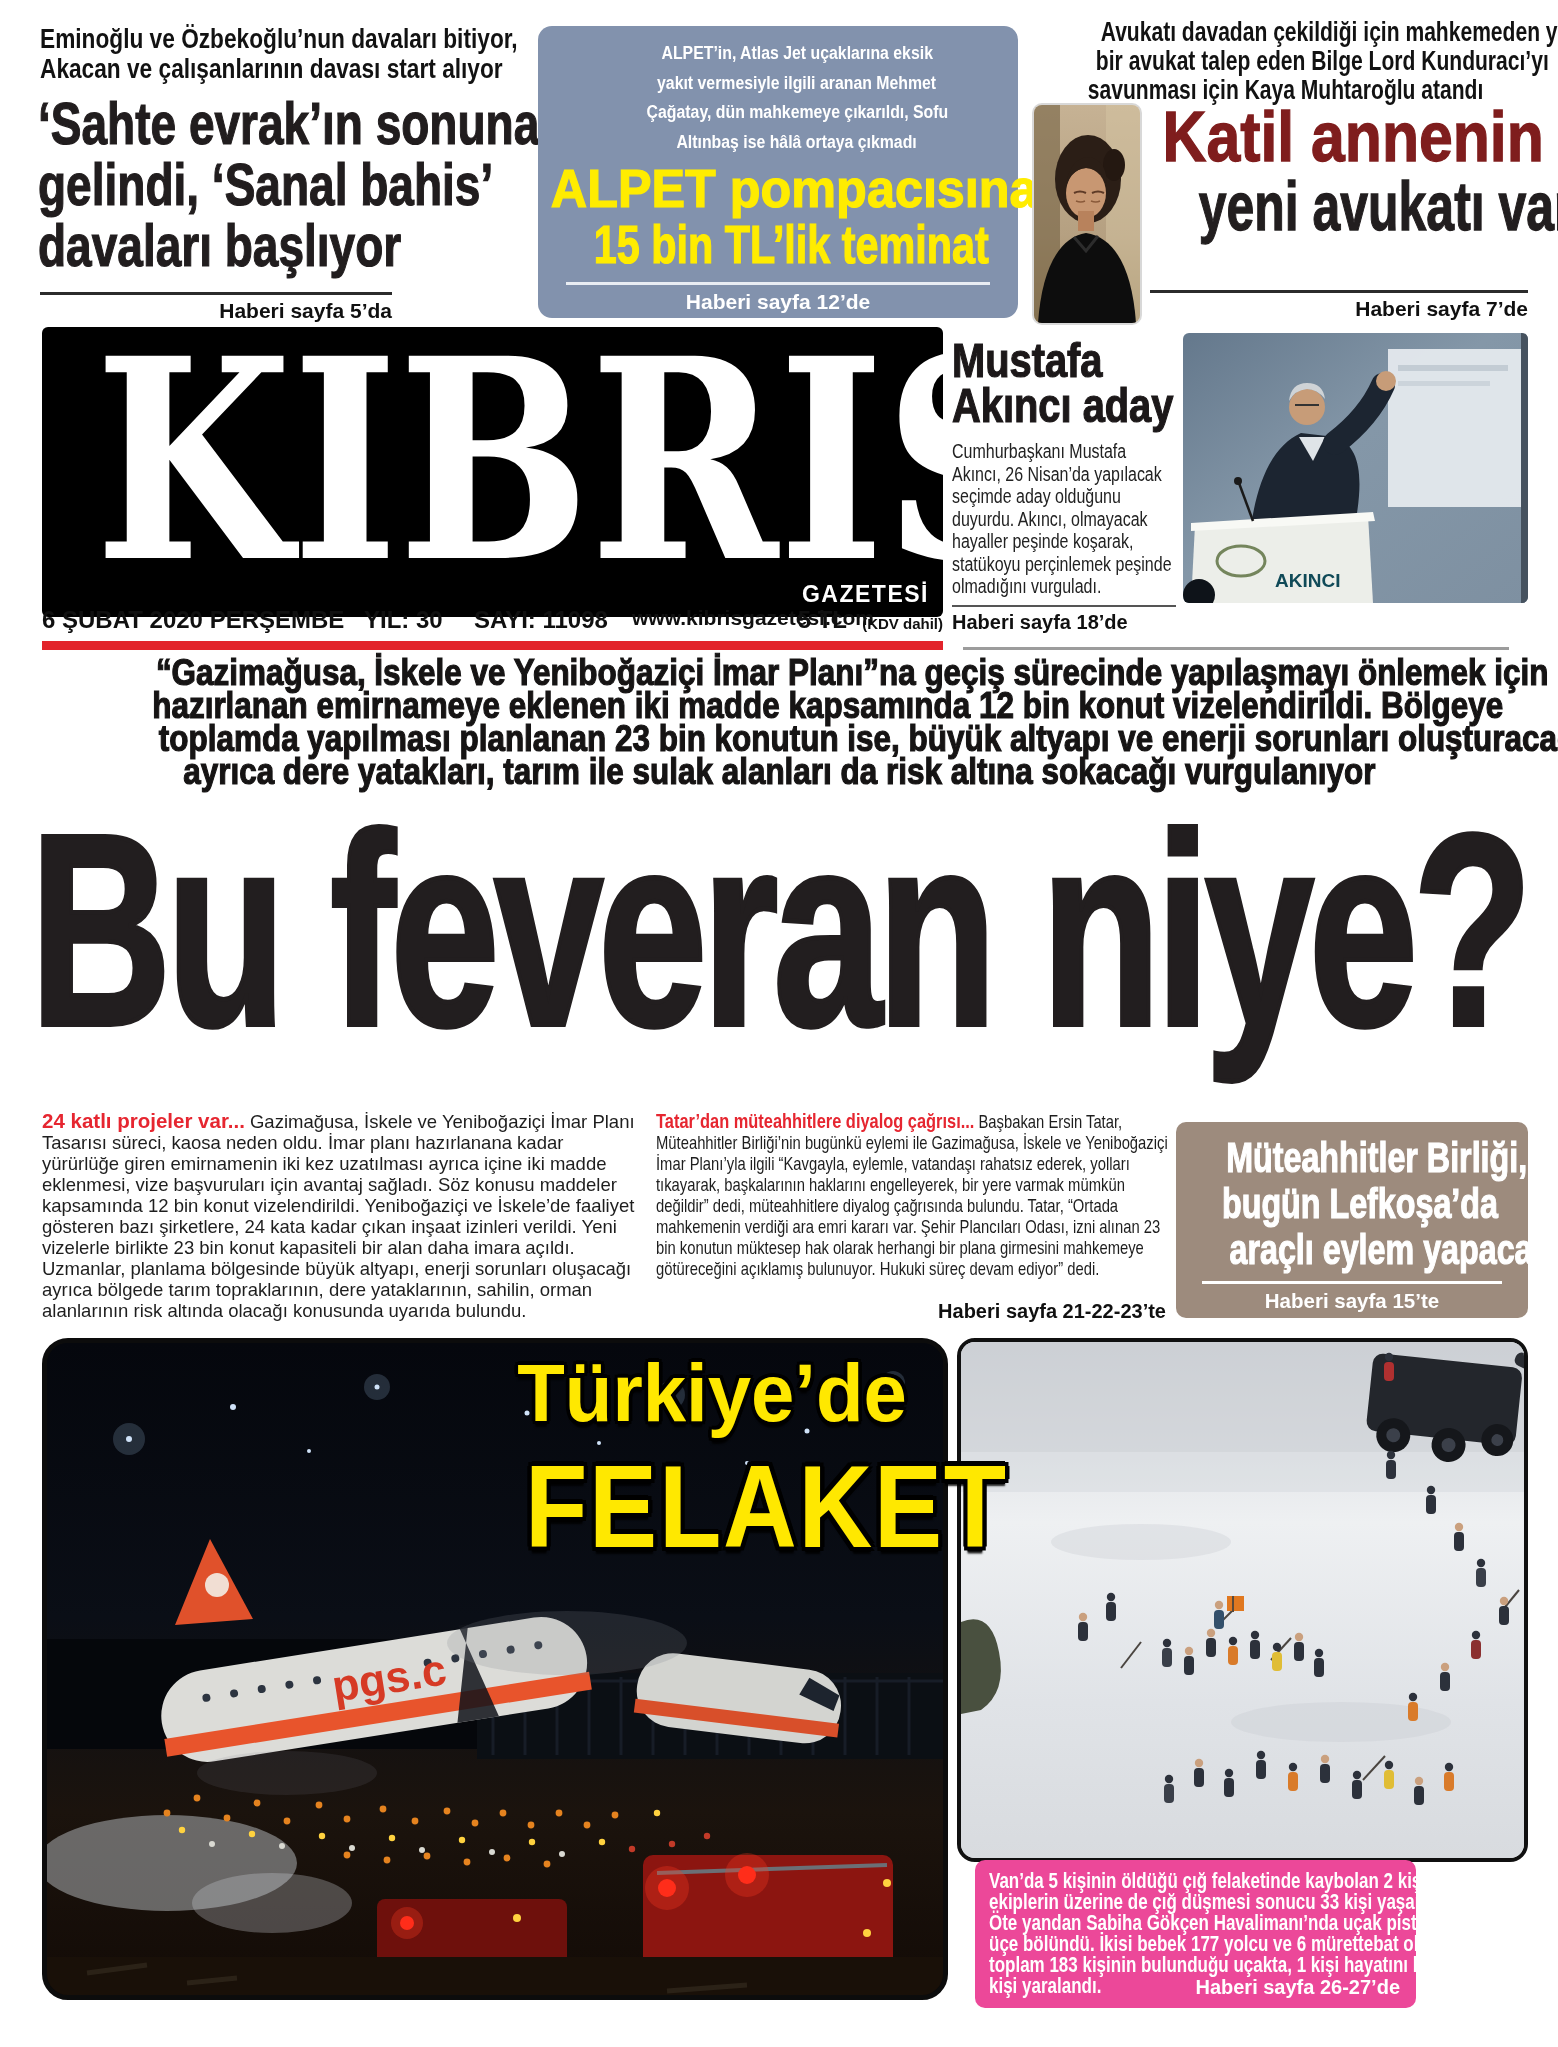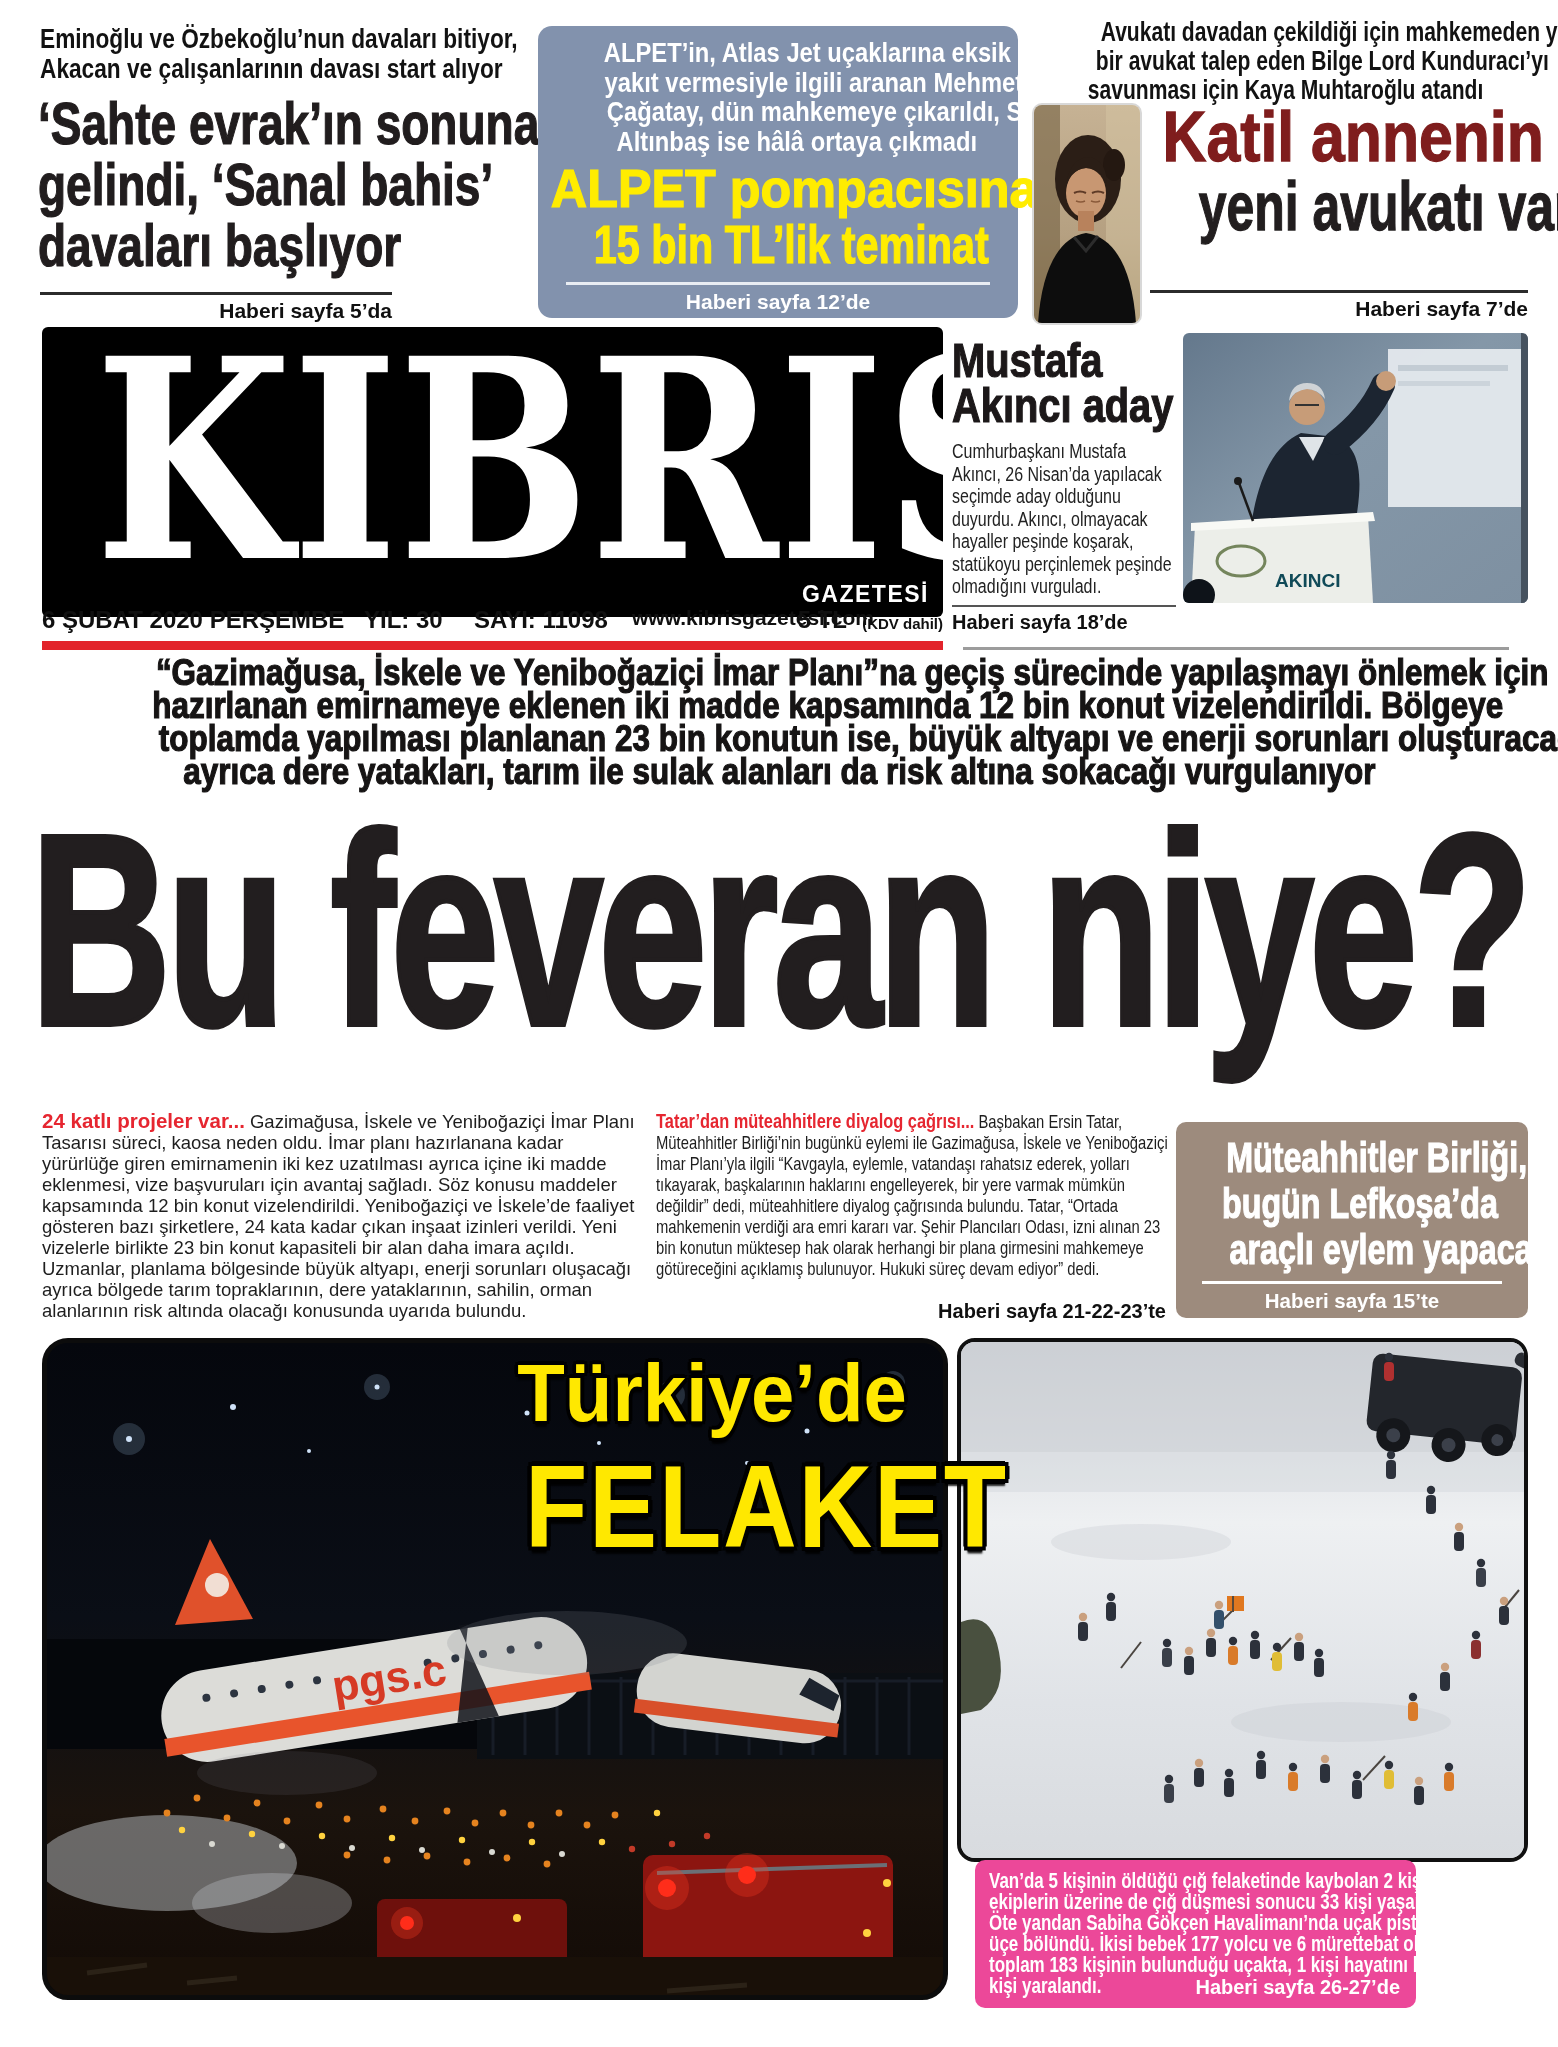--- a/index.html
+++ b/index.html
@@ -9,21 +9,21 @@
   .sx{display:inline-block;white-space:nowrap;transform:scaleX(var(--sx,.85));transform-origin:0 50%;}
   .sxc{display:inline-block;white-space:nowrap;transform:scale(var(--sx,.85),var(--sy,1));transform-origin:50% 50%;}
   .hvy{font-weight:700;-webkit-text-stroke:1.2px currentColor;}
   .pagina{font-weight:700;font-size:21px;color:#101010;}
   .rule{background:#2b2b2b;height:3px;}
   
   .tl-kick{left:40px;top:24px;font-size:27px;line-height:30px;font-weight:700;color:#121212;}
   .tl-head{left:38px;top:94px;font-size:59px;line-height:61px;color:#211d1e;}
   
   .alpet{left:538px;top:26px;width:480px;height:292px;background:#8292ad;border-radius:14px;text-align:center;padding-top:13px;box-sizing:border-box;}
-  .alpet .k{color:#fff;font-weight:700;font-size:27px;line-height:29.5px;margin-left:38px;}
+  .alpet .k{color:#fff;font-weight:700;font-size:18px;line-height:29.5px;margin-left:38px;}
   .alpet .y{color:#ffec00;font-size:53px;line-height:56px;}
   .alpet .rule-w{width:424px;height:3px;background:#e9edf3;margin:9px auto 5px;}
   .alpet .pg{color:#fff;font-weight:700;font-size:21px;}
   
   .tr-kick{left:1032px;top:18px;width:498px;text-align:center;font-size:27px;line-height:29px;font-weight:700;color:#121212;}
   .tr-photo{left:1032px;top:103px;width:106px;height:218px;border-radius:10px;border:2px solid #d8d8d8;overflow:hidden;}
   .tr-head{left:1146px;top:100px;width:382px;text-align:center;}
   .tr-head .l1{font-size:66px;line-height:72px;color:#7f1d1d;text-decoration:underline;}
   .tr-head .l2{font-size:64px;line-height:70px;color:#221e1f;}
   

